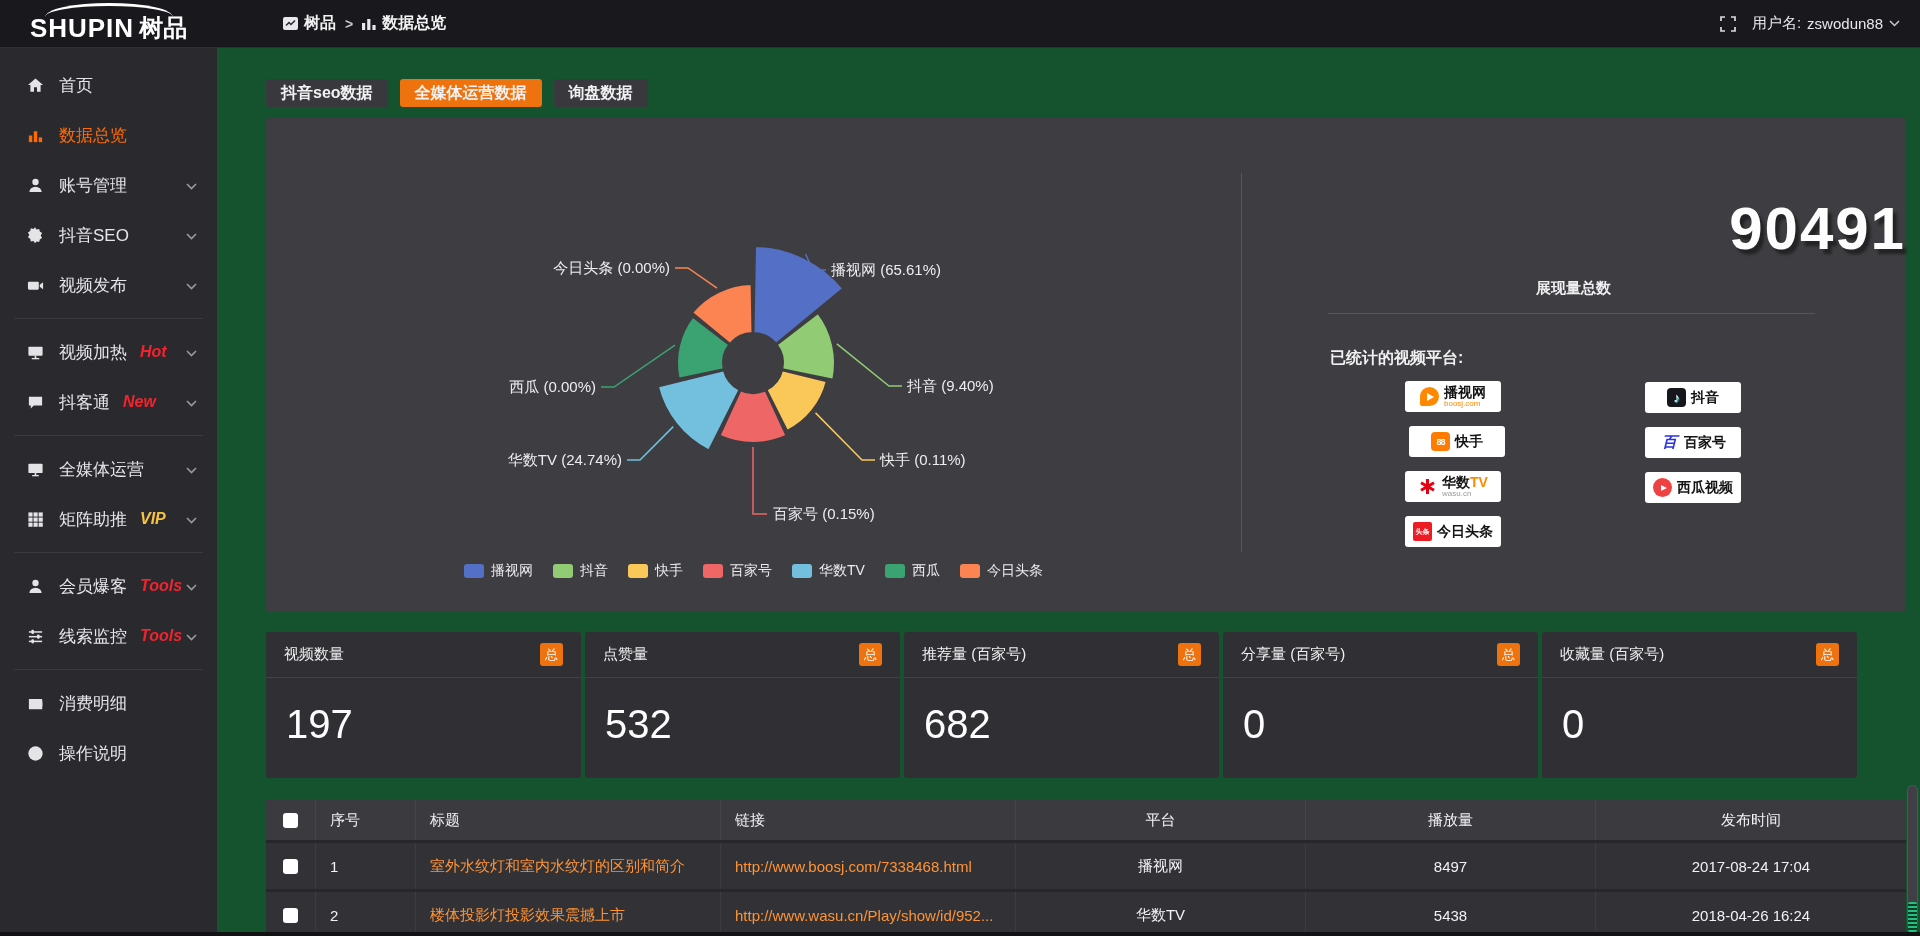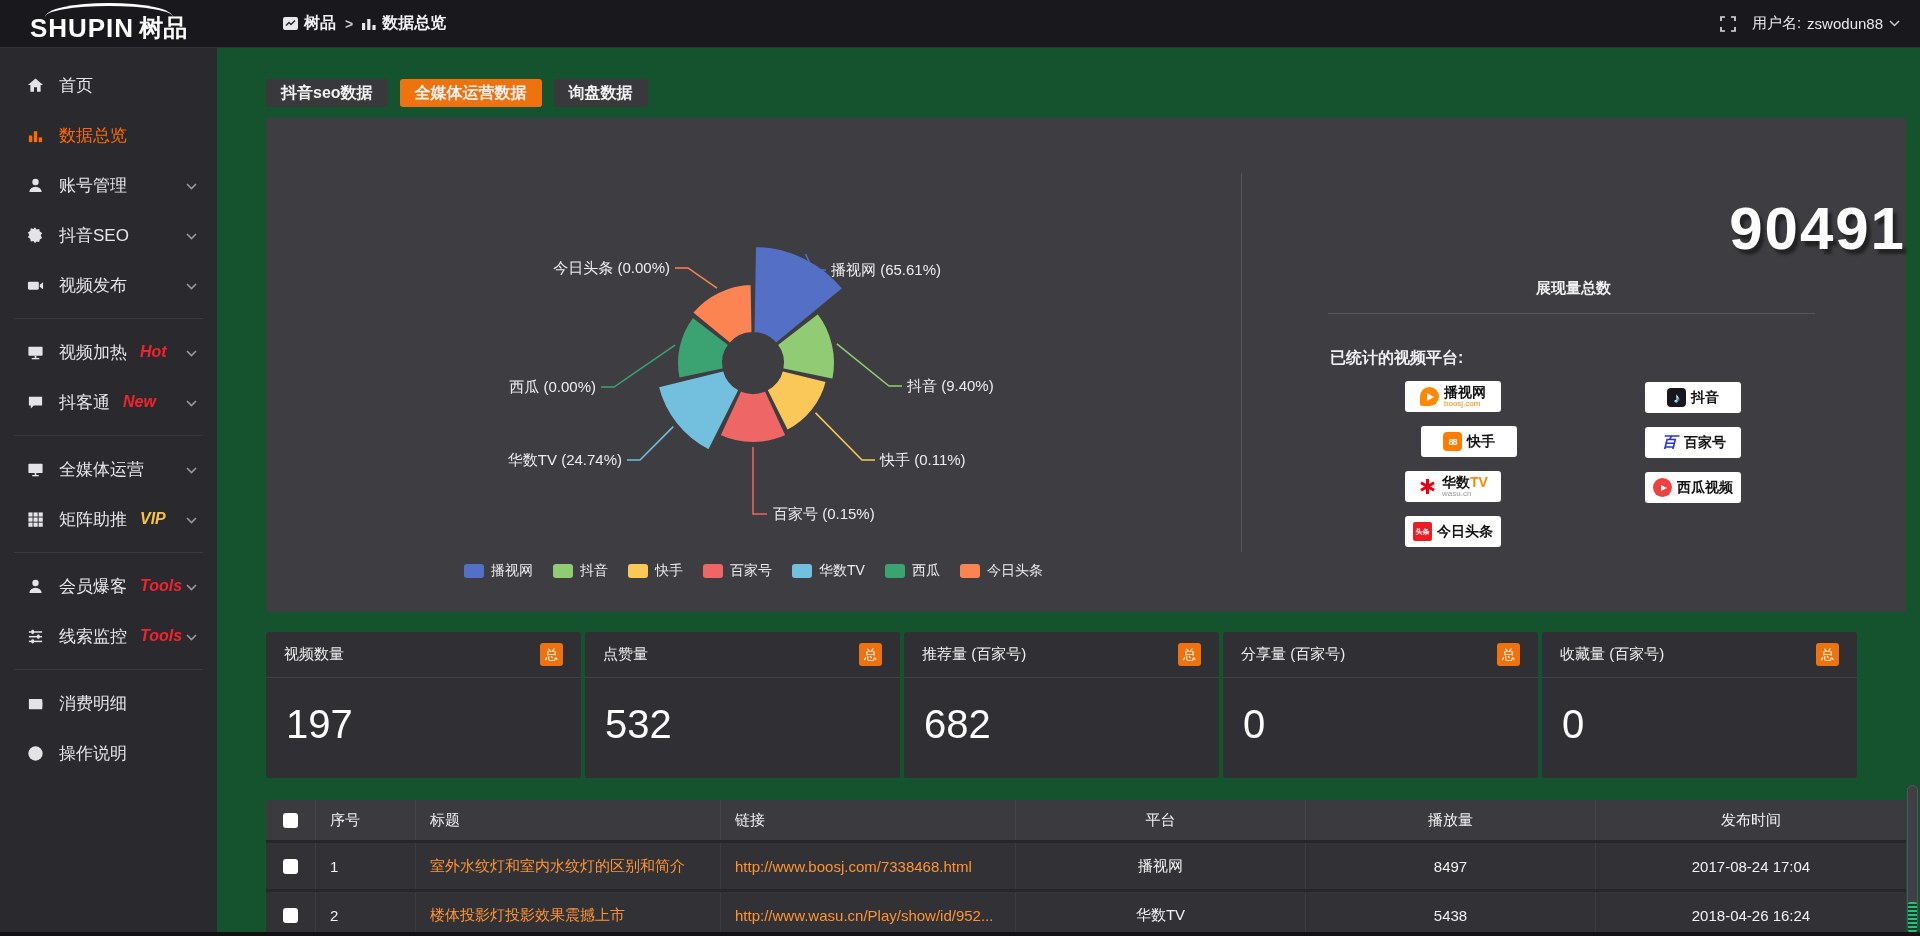--- a/index.html
+++ b/index.html
@@ -379,21 +379,21 @@
         <div id="pfBadges">
             <div class="pf-badge" style="left: 164px; top: 263px;">
               <span class="pfi" style="background:#ff8800;border-radius:50% 50% 50% 15%">
                 <span class="play-tri"></span>
               </span>
               <span style="display:flex;flex-direction:column;align-items:flex-start">
                 <span class="pf-name">播视网</span>
                 <span class="pf-sub" style="color:#ff8800">boosj.com</span>
               </span>
             </div>
-            <div class="pf-badge" style="left: 180px; top: 308px;">
+            <div class="pf-badge" style="left: 168px; top: 308px;">
               <span class="pfi" style="background:#ff7c00;color:#fff;font-size:9px;font-weight:bold;letter-spacing:-1px">88</span>
               <span class="pf-name">快手</span>
             </div>
             <div class="pf-badge" style="left: 164px; top: 353px;">
               <span class="pfi">
                 <svg width="17" height="17" viewBox="0 0 17 17">
                   <g stroke="#e60012" stroke-width="3">
                     <line x1="8.5" y1="1" x2="8.5" y2="16"></line>
                     <line x1="2" y1="4.7" x2="15" y2="12.3"></line>
                     <line x1="15" y1="4.7" x2="2" y2="12.3"></line>

